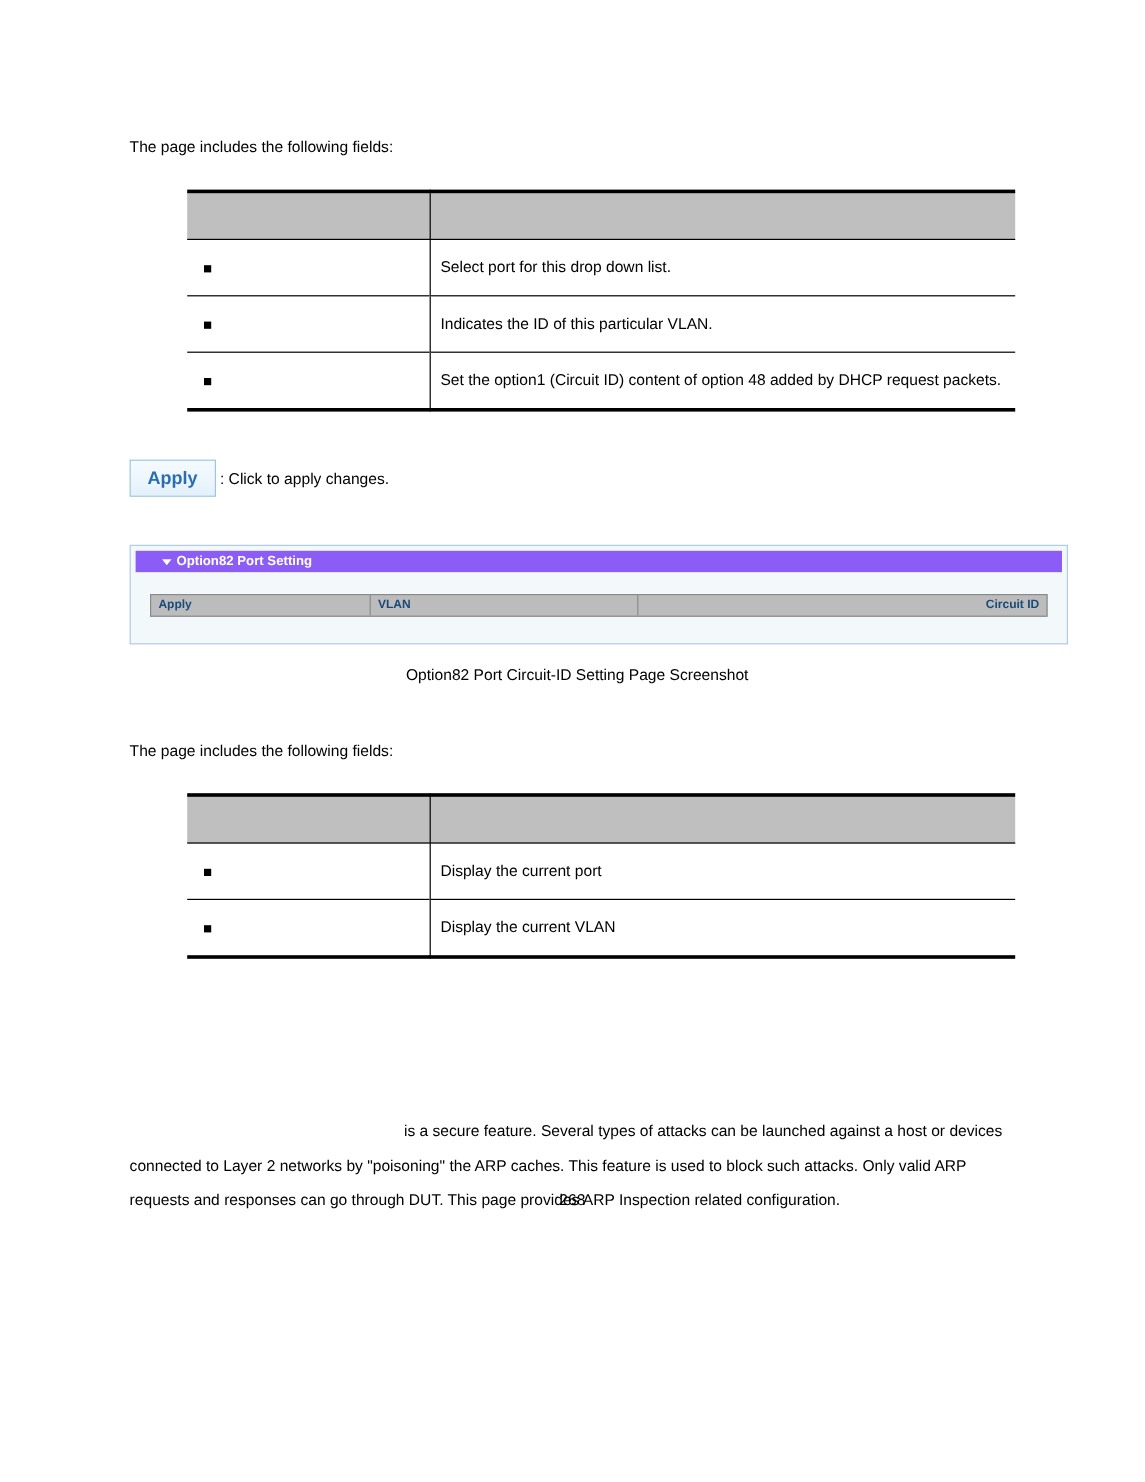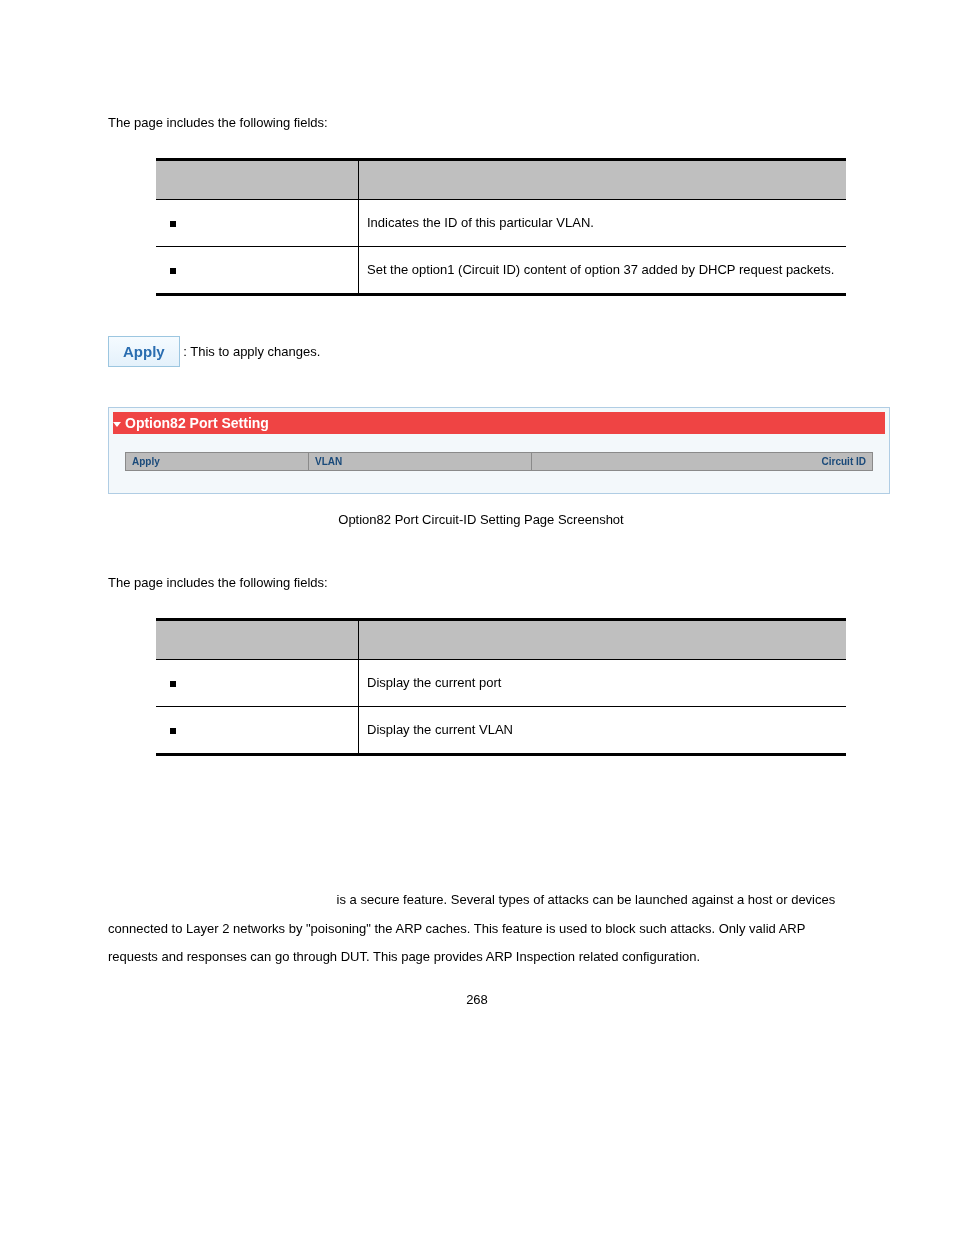--- a/index.html
+++ b/index.html
@@ -75,25 +75,25 @@
   .screenshot {
     width: 782px;
     margin-left: 0;
     border: 1px solid #b0cde4;
     background: #f3f8fb;
     padding: 4px;
     box-sizing: border-box;
     margin-bottom: 18px;
   }
   .panel-header {
-    background: #ef4444;
+    background: #8b5cf6;
     color: #fff;
-    font-size: 14px;
+    font-size: 11px;
     font-weight: bold;
-    padding: 3px 0;
+    padding: 3px 22px;
   }
   .panel-header .arrow {
     display: inline-block;
     width: 0; height: 0;
     border-left: 4px solid transparent;
     border-right: 4px solid transparent;
     border-top: 5px solid #fff;
     margin-right: 4px;
     vertical-align: middle;
   }
@@ -144,32 +144,36 @@
   <div class="intro">The page includes the following fields:</div>
 
   <table class="desc">
     <tbody>
         <tr>
           <th></th>
           <th></th>
         </tr>
     <tr>
       <td class="obj"><span class="bullet"></span></td>
+      <td>Select port for this drop down list.</td>
+    </tr>
+    <tr>
+      <td class="obj"><span class="bullet"></span></td>
       <td>Indicates the ID of this particular VLAN.</td>
     </tr>
     <tr>
       <td class="obj"><span class="bullet"></span></td>
-      <td>Set the option1 (Circuit ID) content of option 37 added by DHCP request packets.</td>
+      <td>Set the option1 (Circuit ID) content of option 48 added by DHCP request packets.</td>
     </tr>
   </tbody>
     </table>
 
   <div class="apply-row">
     <span class="apply-btn">Apply</span>
-    <span class="apply-text">: This to apply changes.</span>
+    <span class="apply-text">: Click to apply changes.</span>
   </div>
 
   <div class="screenshot">
     <div class="panel-header">
       <span class="arrow"></span><span>Option82 Port Setting</span>
     </div>
     <div class="panel-body">
       <div class="grid-header">
         <div class="gh1">Apply</div>
         <div class="gh2">VLAN</div>

